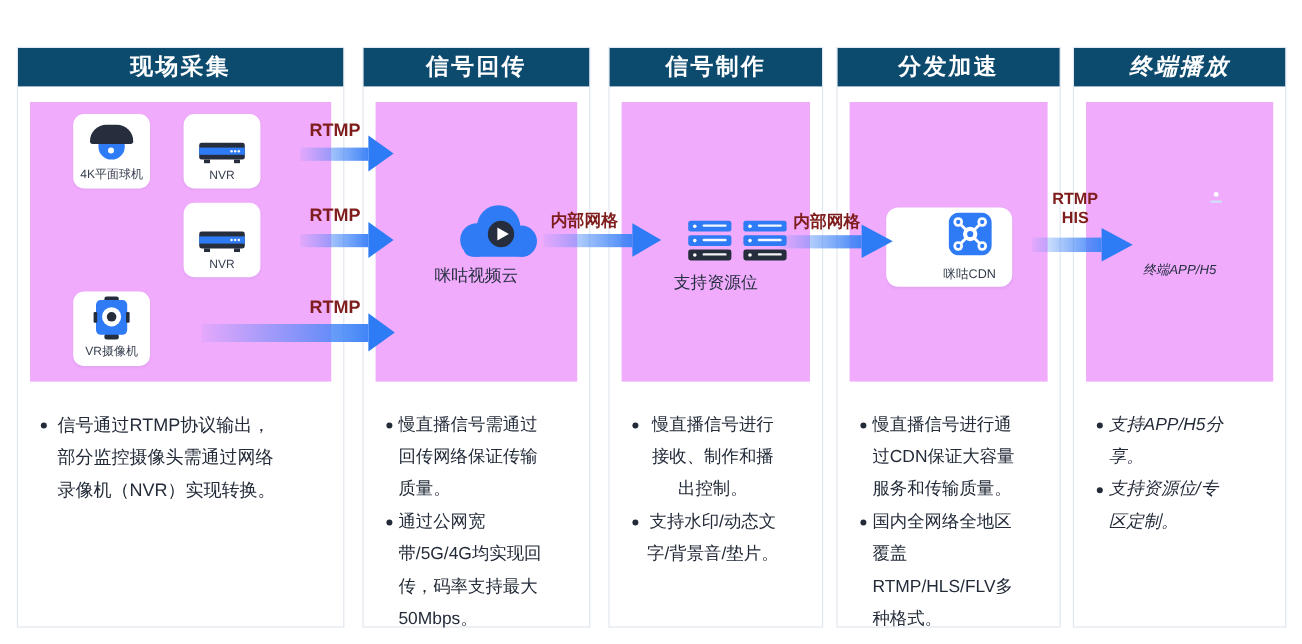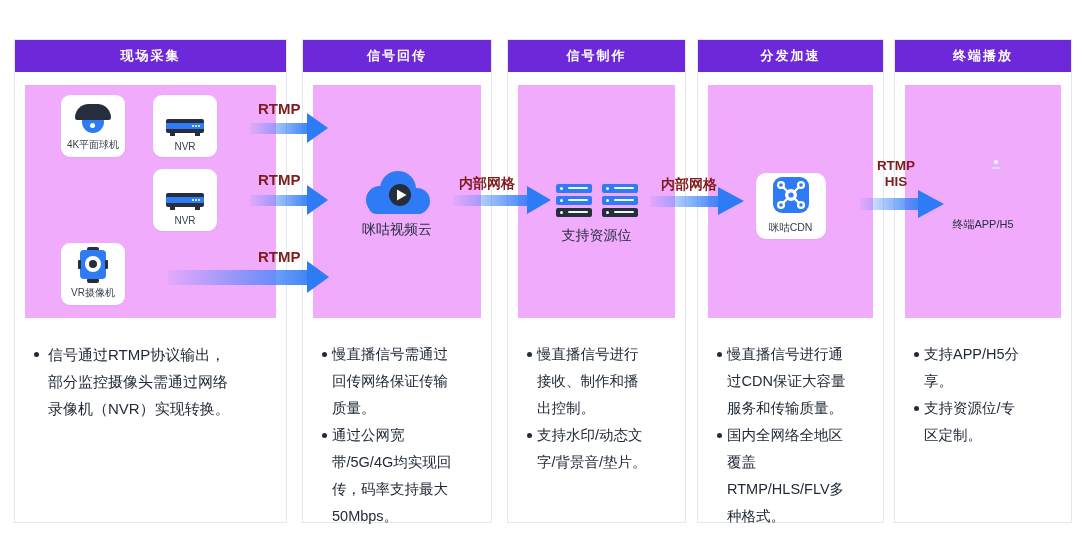--- a/index.html
+++ b/index.html
@@ -6,35 +6,35 @@
   .stage{position:relative;width:1085px;height:537px;background:#fff;overflow:hidden;
          font-family:"Liberation Sans","DejaVu Sans",sans-serif;}
 
   
   .col{position:absolute;top:39px;height:484px;background:#fff;
        border:1px solid #E2E8F0;box-sizing:border-box;}
   .col1{left:14px;width:273px;}
   .col2{left:302px;width:190px;}
   .col3{left:507px;width:179px;}
   .col4{left:697px;width:187px;}
-  .col5{left:894px;width:178px;}
-  .col-h{height:32px;background:#6d28d9;color:#fff;font-size:13px;font-weight:700;
+  .col5{left:894px;width:178px;font-style:italic;}
+  .col-h{height:32px;background:#0c4a6e;color:#fff;font-size:19px;font-weight:700;
          letter-spacing:2px;display:flex;align-items:center;justify-content:center;}
   .panel{position:absolute;left:10px;right:10px;top:45px;height:233px;background:#f0abfc;}
 
   
   .bullets{position:absolute;top:301px;left:0;margin:0;list-style:none;
            color:#232B39;font-size:14.5px;line-height:27px;padding:0 0 0 18px;}
   .bullets li{position:relative;padding-left:11px;}
   .bullets li::before{content:"";position:absolute;left:1px;top:11px;width:5px;height:5px;
                       border-radius:50%;background:#232B39;}
   .bullets1{font-size:15px;padding-left:18px;width:207px;}
   .bullets1 li{padding-left:15px;}
   .bullets2{width:138px;}
-  .bullets3{width:125px;}
+  .bullets3{width:125px;text-align:center;}
   .bullets4{width:133px;}
   .bullets5{width:111px;}
 
   
   .dev-card{position:absolute;width:64px;height:62px;background:#fff;border-radius:9px;
             box-shadow:0 1px 2px rgba(40,60,100,.06);display:flex;flex-direction:column;
             align-items:center;justify-content:flex-end;padding-bottom:5px;box-sizing:border-box;}
   .pos-a{left:36px;top:10px;}  .pos-b{left:128px;top:10px;}
   .pos-c{left:36px;top:84px;}  .pos-d{left:128px;top:84px;}
   .pos-e{left:36px;top:158px;}
@@ -65,21 +65,21 @@
   .ic-vr{width:30px;height:36px;}
   .ic-vr .tabT{left:9px;top:0;width:12px;height:5px;background:#262D3C;border-radius:2px;}
   .ic-vr .tabB{left:9px;top:31px;width:12px;height:5px;background:#262D3C;border-radius:2px;}
   .ic-vr .bodyV{left:2px;top:3px;width:26px;height:29px;background:#2F7BF5;border-radius:4px;}
   .ic-vr .sideL{left:0;top:13px;width:3px;height:9px;background:#262D3C;border-radius:1px;}
   .ic-vr .sideR{right:0;top:13px;width:3px;height:9px;background:#262D3C;border-radius:1px;}
   .ic-vr .lens{left:7px;top:9px;width:16px;height:16px;background:#fff;border-radius:50%;}
   .ic-vr .lensIn{left:11px;top:13px;width:8px;height:8px;background:#262D3C;border-radius:50%;}
 
   
-  .node-ic{position:absolute;left:50%;transform:translateX(-50%);}
+  .node-ic{position:absolute;left:50%;transform:translateX(-50%);padding-left:35px;}
   .node-label{position:absolute;left:0;right:0;text-align:center;color:#262F40;
               font-size:14px;font-weight:500;white-space:nowrap;}
   .cloud-ic{top:82px;}
   .cloud-label{top:136px;}
   .srv-ic{top:99px;display:flex;gap:10px;}
   .srv-stack{display:flex;flex-direction:column;gap:3px;}
   .srv-bar{position:relative;width:36px;height:9px;border-radius:2px;background:#2F7BF5;}
   .srv-bar.dark{background:#262D3C;}
   .srv-bar::before{content:"";position:absolute;left:4px;top:3px;width:3px;height:3px;
                    border-radius:50%;background:#fff;}

